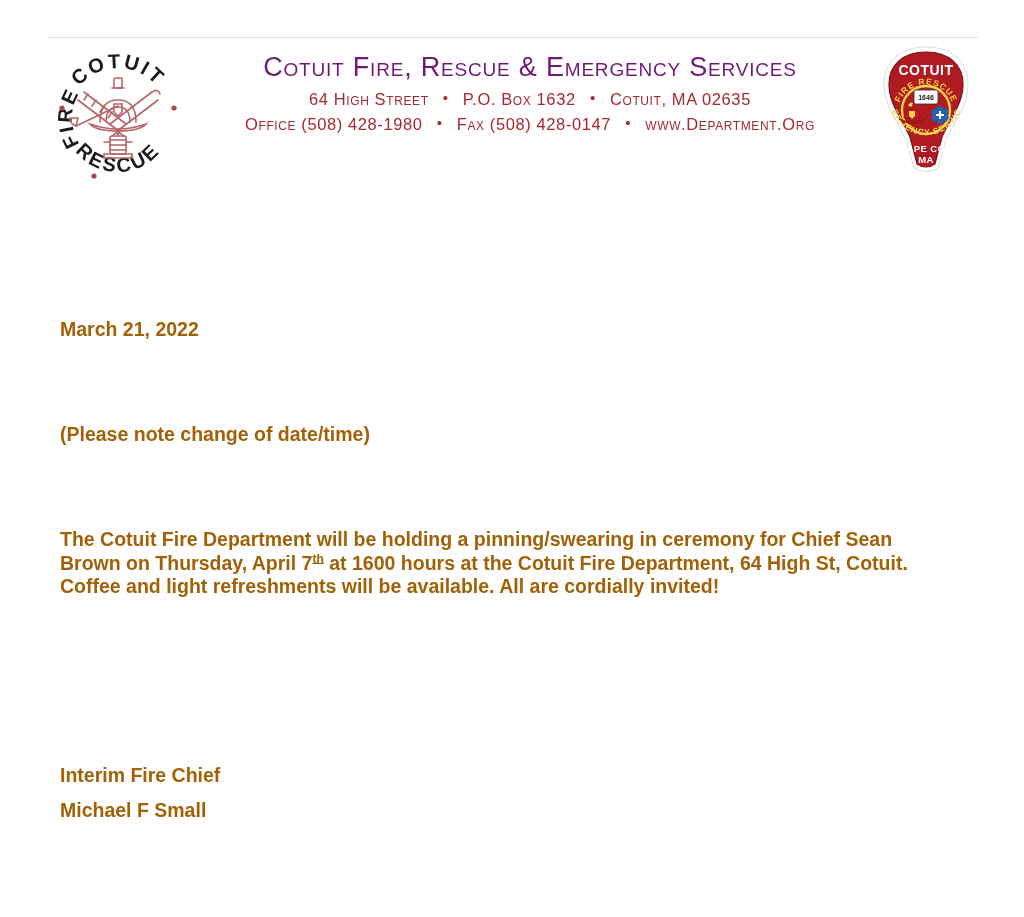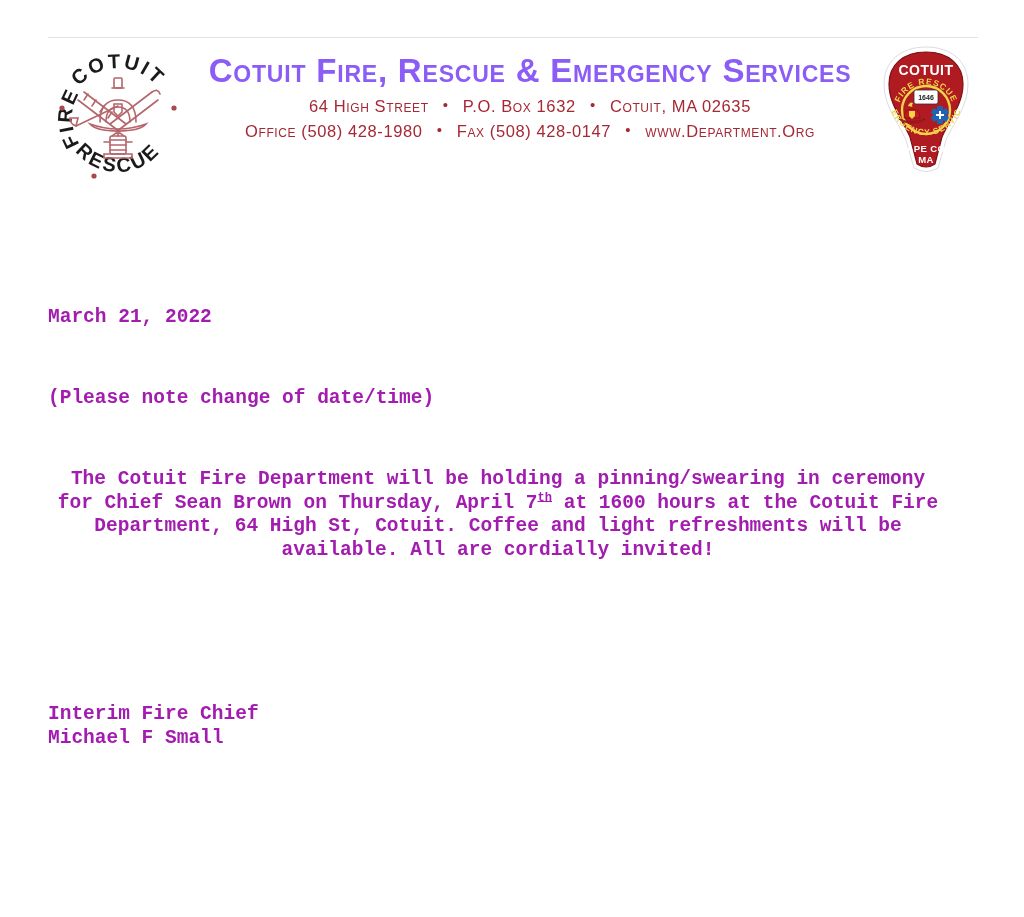--- a/index.html
+++ b/index.html
@@ -48,24 +48,24 @@
   
   .lh-center {
     position: absolute;
     left: 190px;
     top: 8px;
     width: 680px;
     text-align: center;
   }
   .org-name {
     font-family: "Liberation Sans", "DejaVu Sans", sans-serif;
-    font-weight: 700;
-    font-size: 33px;
+    font-weight: 400;
+    font-size: 27px;
     letter-spacing: 0.8px;
-    color: #8b5cf6;
+    color: #701a75;
     font-variant: small-caps;
     line-height: 1.18;
     white-space: nowrap;
   }
   .addr-line {
     font-family: "Liberation Sans", "DejaVu Sans", sans-serif;
     font-weight: 400;
     font-size: 16.5px;
     letter-spacing: 0.6px;
     color: #a52834;
@@ -92,34 +92,34 @@
   .patch svg { display: block; width: 96px; height: 136px; }
 
   
   .body-copy {
     position: absolute;
     left: 48px;
     top: 306px;
     width: 900px;
   }
   .body-copy p {
-    margin: 0;
-    font-family: Liberation Mono, monospace;
+    margin: 12px;
+    font-family: Liberation Sans, sans-serif;
     font-weight: 700;
     font-size: 19.5px;
     line-height: 23.5px;
-    color: #a21caf;
+    color: #a16207;
   }
   .gap-date   { height: 57px; }
   .gap-note   { height: 58px; }
   .gap-para   { height: 25px; }
   .gap-class  { height: 70px; }
   .gap-hope   { height: 46px; }
 
-  .main-para { text-align: center; }
+  .main-para { text-align: left; }
   sup.ord {
     font-size: 0.62em;
     vertical-align: super;
     line-height: 0;
     text-decoration: underline;
   }
 </style>
 </head>
 <body>
 

